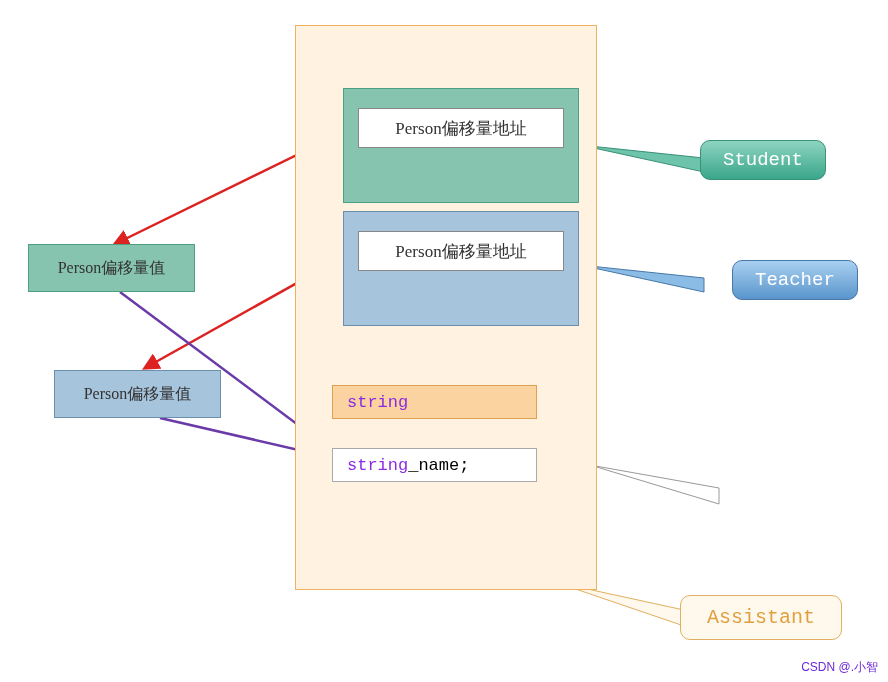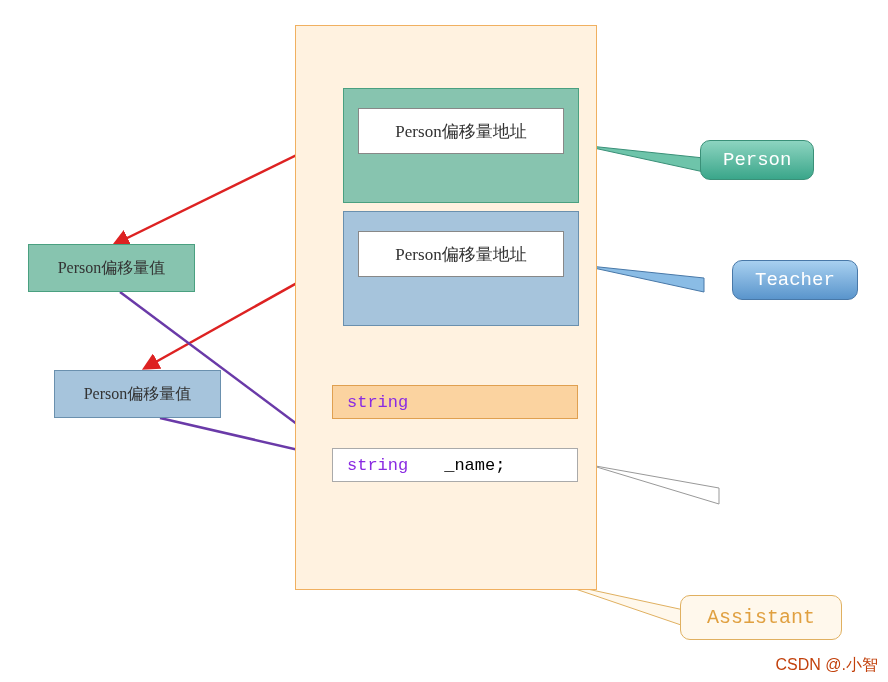--- a/index.html
+++ b/index.html
@@ -47,21 +47,21 @@
     height: 115px;
     background: #a6c4dc;
     border: 1px solid #6a90ae;
     text-align: center;
   }
   .inner-white {
     position: absolute;
     left: 14px;
     top: 19px;
     right: 14px;
-    height: 46px;
+    height: 40px;
     background: #fff;
     border: 1px solid #888;
     display: flex;
     align-items: center;
     justify-content: center;
     font-size: 17px;
     color: #333;
   }
   .member-label {
     position: absolute;
@@ -70,29 +70,28 @@
     right: 0;
     text-align: center;
     font-family: "Courier New", monospace;
     font-size: 17px;
   }
   .kw-int { color: #0000d0; }
   .kw-string { color: #8a2be2; }
   .row-box {
     position: absolute;
     left: 332px;
-    width: 246px;
+    width: 205px;
     height: 34px;
     display: flex;
     align-items: center;
     padding-left: 14px;
     font-family: "Courier New", monospace;
     font-size: 17px;
     border: 1px solid #aaa;
-    gap: 36px;
   }
   .majorCourse-row {
     top: 385px;
     background: #fbd3a0;
     border-color: #e0a050;
   }
   .name-row {
     top: 448px;
     background: #ffffff;
   }
@@ -161,22 +160,22 @@
     background: #fff8ec;
     color: #e0a040;
     border: 1px solid #e0b060;
     font-size: 20px;
     padding: 10px 26px;
   }
   .watermark {
     position: absolute;
     right: 10px;
     bottom: 6px;
-    font-size: 16px;
-    color: #c2410c;
+    font-size: 12px;
+    color: #6d28d9;
     font-family: sans-serif;
   }
 </style>
 </head>
 <body>
 
 <div class="canvas">
 
   <svg class="arrows" width="888" height="682" viewBox="0 0 888 682">
     <defs>
@@ -230,21 +229,21 @@
 
   <div class="offset-green">
     <span>Person偏移量值</span>
   </div>
 
   <div class="offset-blue">
     <span>Person偏移量值</span>
   </div>
 
   <div class="callout student-callout">
-    <span>Person</span>
+    <span>Student</span>
   </div>
   <div class="callout teacher-callout">
     <span>Teacher</span>
   </div>
   <div class="callout assistant-callout">
     <span>Assistant</span>
   </div>
 
   <div class="watermark">CSDN @.小智</div>
 </div>

